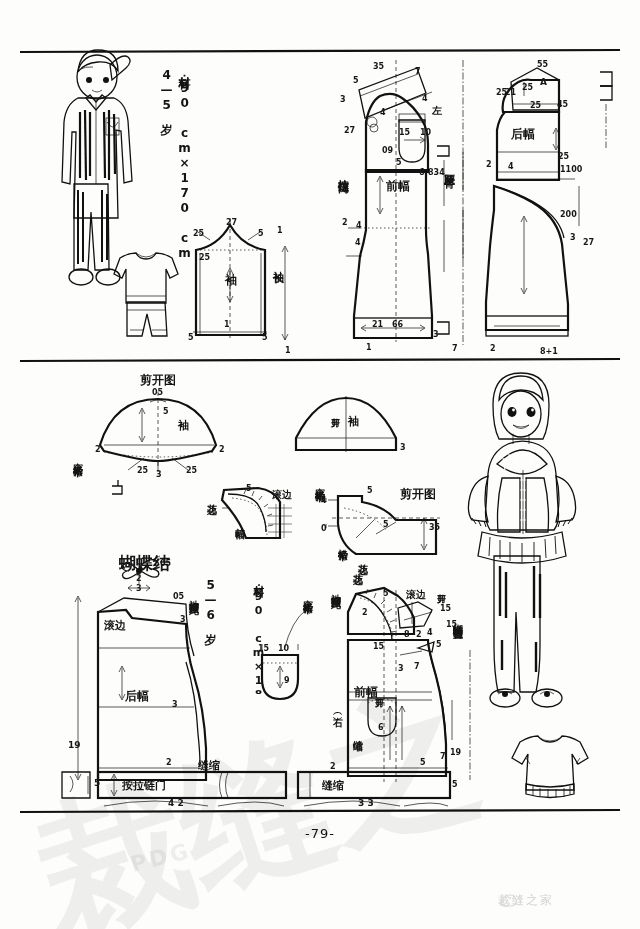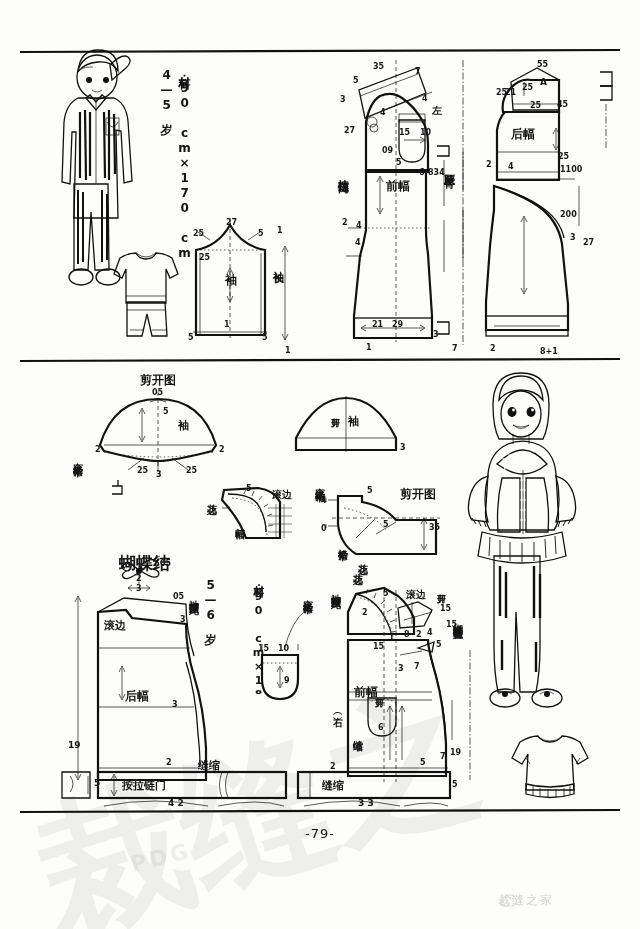--- a/index.html
+++ b/index.html
@@ -408,21 +408,21 @@
   <div class="num" style="left:380px;top:108px;">4</div>
   <div class="num" style="left:382px;top:146px;">09</div>
   <div class="num" style="left:399px;top:128px;">15</div>
   <div class="num" style="left:420px;top:128px;">10</div>
   <div class="num" style="left:396px;top:158px;">5</div>
   <div class="num" style="left:419px;top:168px;">6</div>
   <div class="num" style="left:428px;top:168px;">834</div>
   <div class="num" style="left:342px;top:218px;">2</div>
   <div class="num" style="left:355px;top:238px;">4</div>
   <div class="num" style="left:372px;top:320px;">21</div>
-  <div class="num" style="left:392px;top:320px;">29</div>
+  <div class="num" style="left:392px;top:320px;">66</div>
   <div class="num" style="left:366px;top:343px;">1</div>
   <div class="num" style="left:433px;top:330px;">3</div>
   <div class="num" style="left:356px;top:221px;">4</div>
   <div class="num" style="left:452px;top:344px;">7</div>
 
   <div class="num" style="left:529px;top:60px;padding-left:8px;">55</div>
   <div class="num" style="left:522px;top:83px;">25</div>
   <div class="num" style="left:557px;top:100px;">45</div>
   <div class="num" style="left:530px;top:101px;">25</div>
   <div class="num" style="left:505px;top:88px;">21</div>

